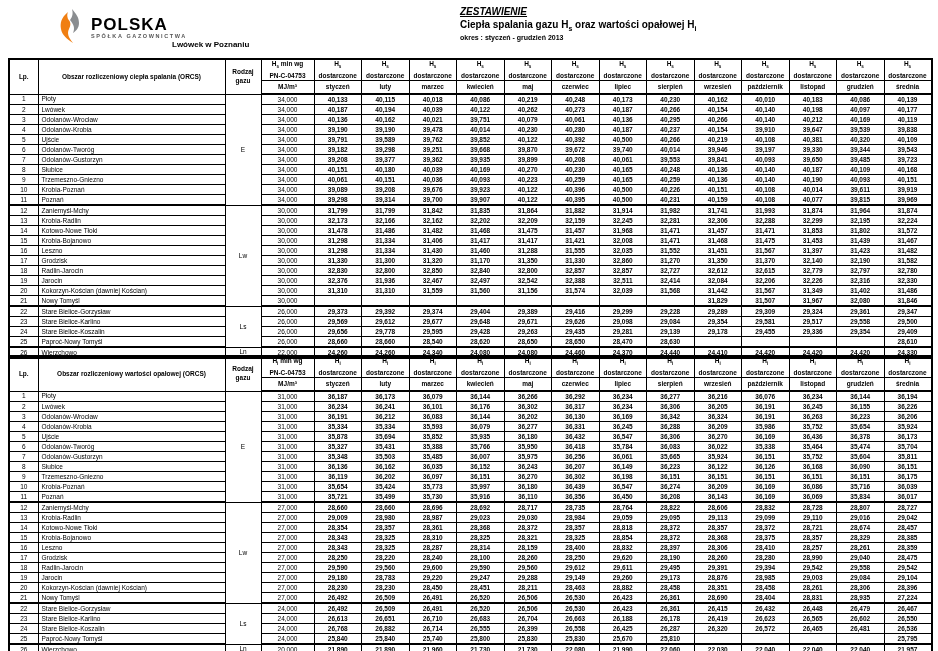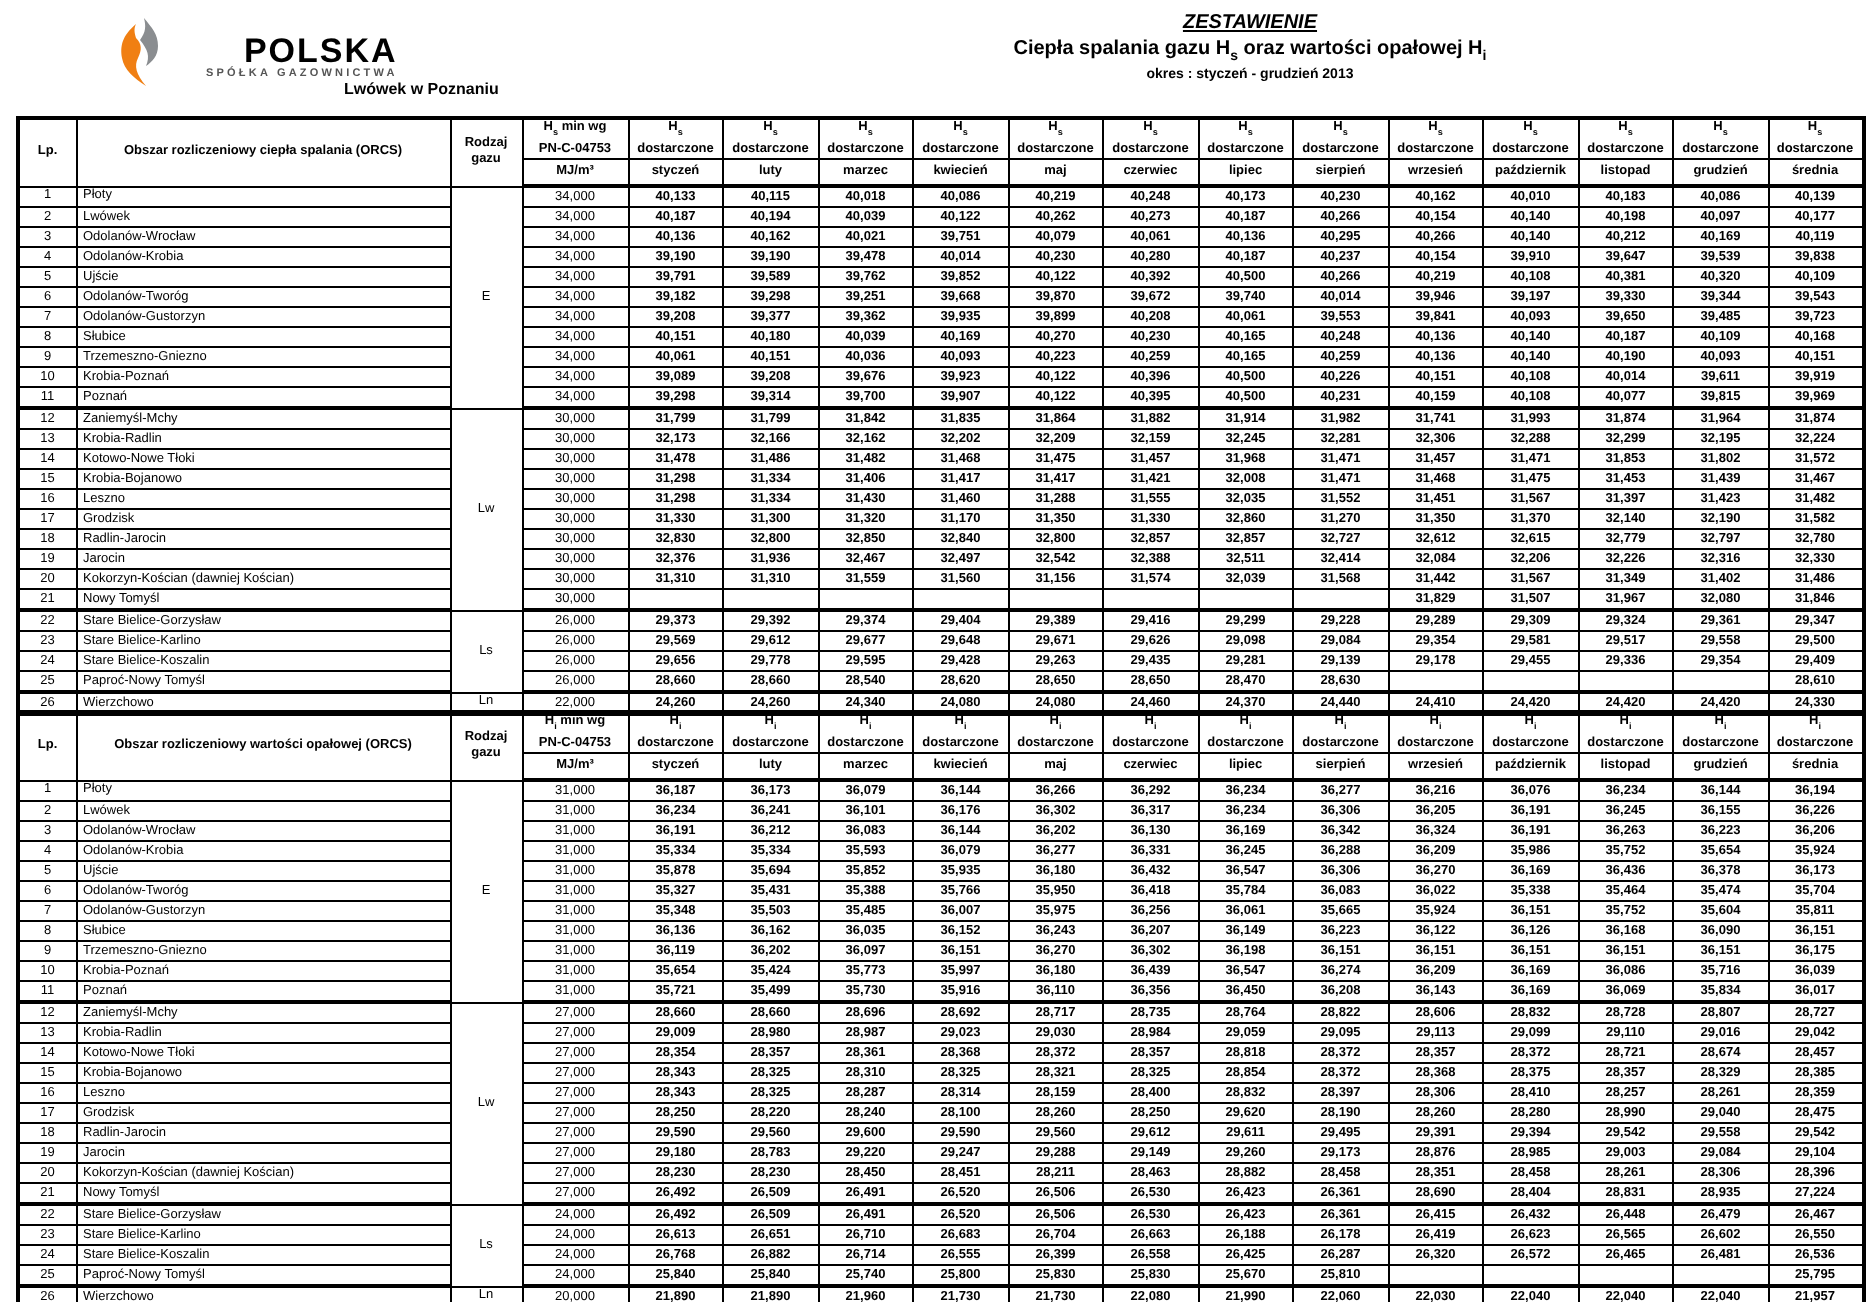--- a/index.html
+++ b/index.html
@@ -1,25 +1,25 @@
 <!DOCTYPE html>
 <html><head>
 <meta charset="utf-8">
 <style>
   html,body{margin:0;padding:0;background:#fff;}
   body{width:938px;height:651px;position:relative;font-family:"Liberation Sans",sans-serif;color:#000;overflow:hidden;}
   
   .page-head{position:absolute;left:0;top:0;width:938px;height:56px;}
   .logo{position:absolute;left:55px;top:8px;display:flex;align-items:center;}
   .logo svg{width:30px;height:36px;}
-  .logo-text{margin-left:18px;text-align:right;}
+  .logo-text{margin-left:6px;}
   .logo-brand{font-size:17px;font-weight:bold;letter-spacing:1px;line-height:16px;}
   .logo-sub{font-size:5.5px;font-weight:bold;letter-spacing:1.6px;color:#555;}
   .branch{position:absolute;left:172px;top:40px;font-size:8px;font-weight:bold;}
-  .titles{position:absolute;left:460px;top:6px;width:330px;text-align:center;}
+  .titles{position:absolute;left:460px;top:6px;width:330px;}
   .t1{font-size:10px;font-weight:bold;font-style:italic;text-decoration:underline;}
   .t2{font-size:10px;font-weight:bold;margin-top:2px;}
   .t3{font-size:7px;font-weight:bold;margin-top:2px;}
   sub{font-size:70%;}
   
   .gas-table{position:absolute;left:8px;width:922px;border-collapse:collapse;table-layout:fixed;}
   .tbl-hs{top:58px;}
   .tbl-hi{top:355px;}
   .gas-table td,.gas-table th{border:1px solid #000;padding:0;font-size:6.5px;line-height:8.5px;height:9px;overflow:hidden;white-space:nowrap;text-align:center;vertical-align:middle;}
   .gas-table th{font-weight:bold;}

